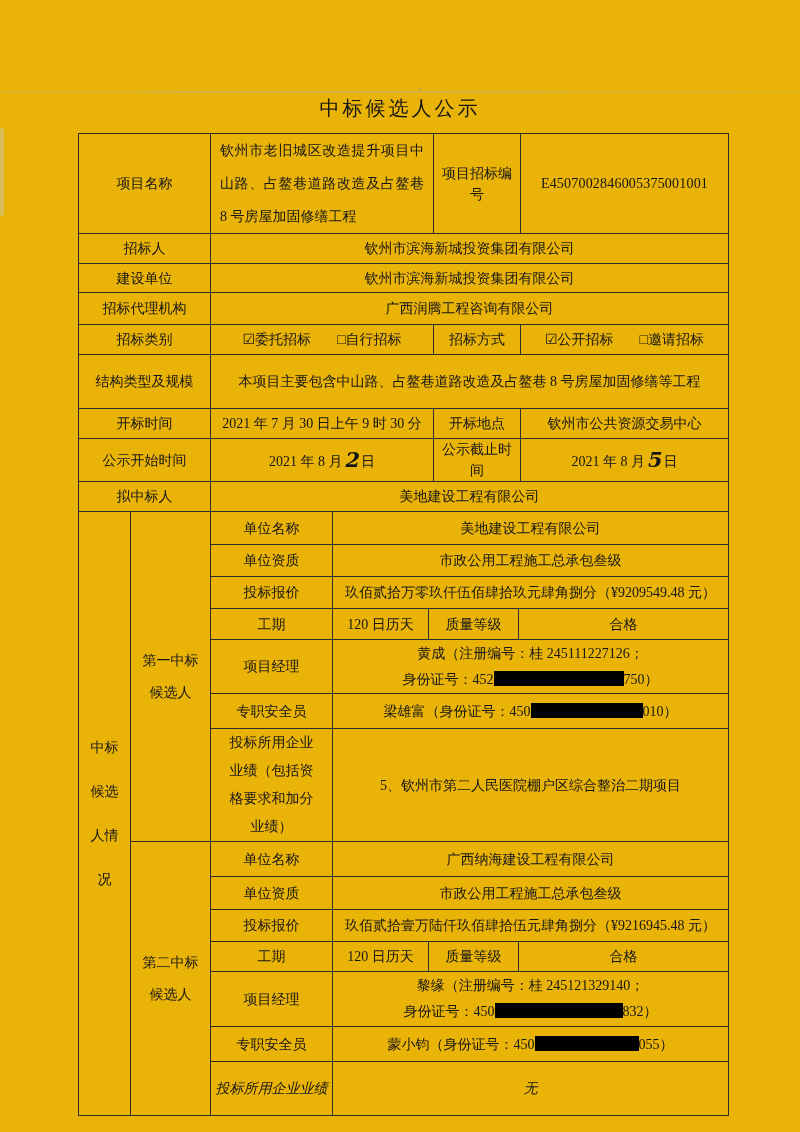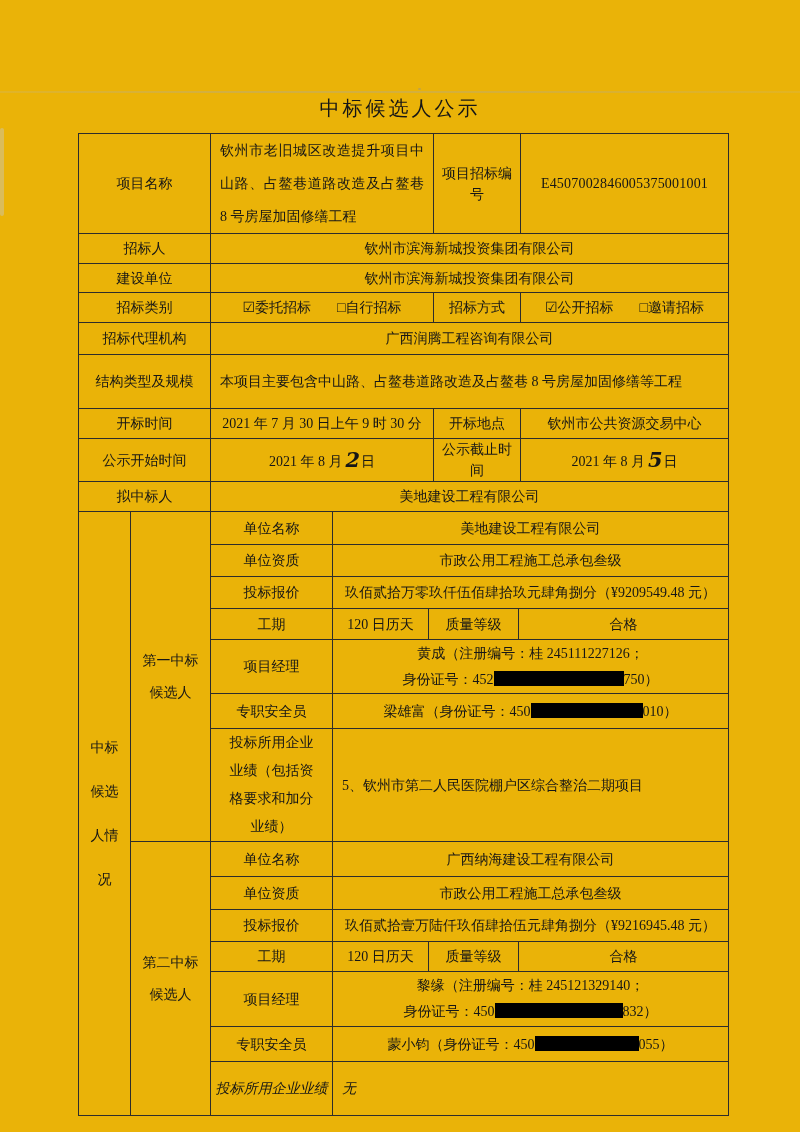--- a/index.html
+++ b/index.html
@@ -41,21 +41,21 @@
   table.tbl + table.tbl { margin-top: -1px; }
   td {
     border: 1px solid #2e2d2b;
     font-size: 14px;
     padding: 0 4px;
     vertical-align: middle;
     text-align: center;
     line-height: 1.5;
     overflow: hidden;
   }
-  .left { text-align: left; padding: 16px 9px; }
+  .left { text-align: center; padding: 16px 9px; }
   .project-name { text-align: justify; line-height: 33px; padding: 0 9px; }
   .bid-number { letter-spacing: 0.2px; }
   .cbrow { display: flex; justify-content: center; gap: 26px; white-space: nowrap; }
   .section-lab { line-height: 44px; padding: 0 6px; }
   .rank-lab { line-height: 32px; padding: 0 10px; }
   .perf-lab { line-height: 28px; padding: 0 12px; }
   .two-line .line { line-height: 26px; white-space: nowrap; }
   .redact { display: inline-block; height: 15px; background: #000; vertical-align: -2px; }
   .rw130 { width: 130px; } .rw112 { width: 112px; } .rw128 { width: 128px; } .rw104 { width: 104px; }
   .hand {
@@ -92,39 +92,39 @@
         <td class="bid-number">E4507002846005375001001</td>
       </tr>
       <tr style="height:30px;">
         <td>招标人</td>
         <td colspan="3">钦州市滨海新城投资集团有限公司</td>
       </tr>
       <tr style="height:29px;">
         <td>建设单位</td>
         <td colspan="3">钦州市滨海新城投资集团有限公司</td>
       </tr>
+      <tr style="height:32px;">
+        <td>招标代理机构</td>
+        <td colspan="3">广西润腾工程咨询有限公司</td>
+      </tr>
       <tr style="height:30px;">
         <td>招标类别</td>
         <td>
           <div class="cbrow">
             <span>☑委托招标</span>
             <span>□自行招标</span>
           </div>
         </td>
         <td>招标方式</td>
         <td>
           <div class="cbrow">
             <span>☑公开招标</span>
             <span>□邀请招标</span>
           </div>
         </td>
-      </tr>
-      <tr style="height:32px;">
-        <td>招标代理机构</td>
-        <td colspan="3">广西润腾工程咨询有限公司</td>
       </tr>
       <tr style="height:30px;">
         <td>结构类型及规模</td>
         <td colspan="3" class="left nowrap">本项目主要包含中山路、占鳌巷道路改造及占鳌巷 8 号房屋加固修缮等工程</td>
       </tr>
       <tr style="height:30px;">
         <td>开标时间</td>
         <td>2021 年 7 月 30 日上午 9 时 30 分</td>
         <td>开标地点</td>
         <td>钦州市公共资源交易中心</td>

